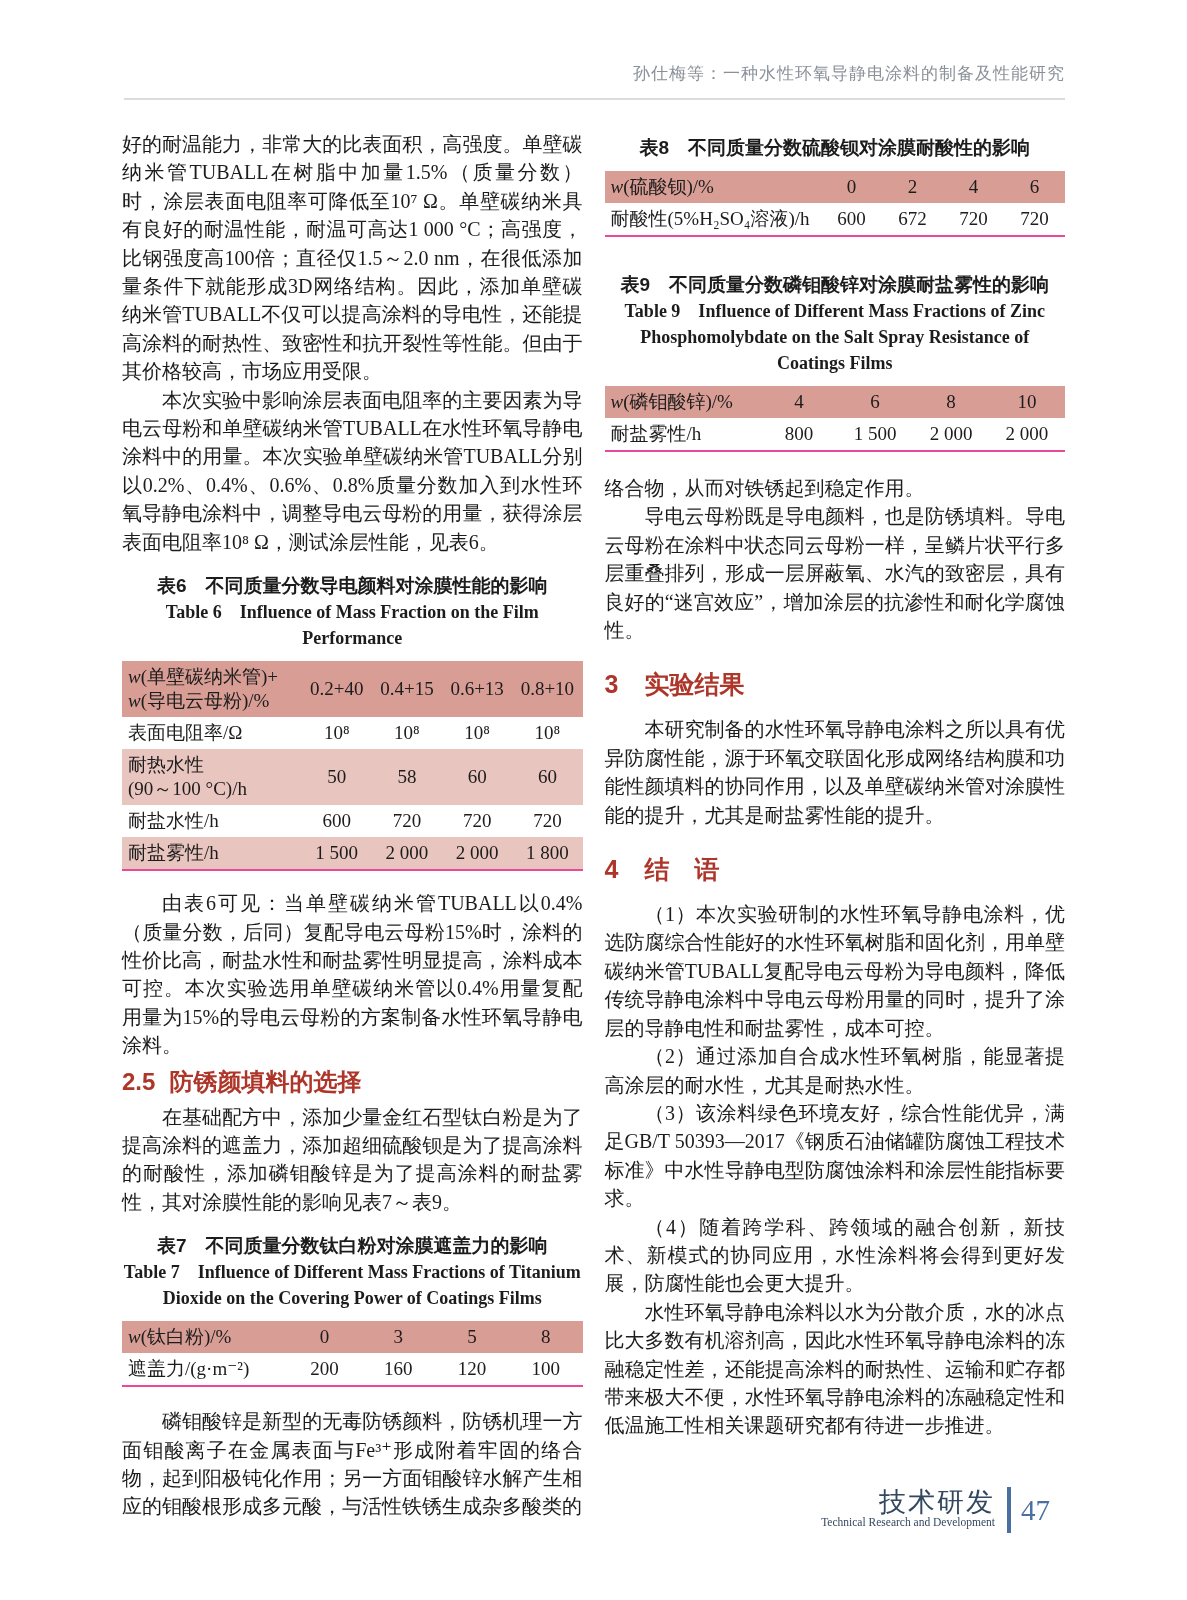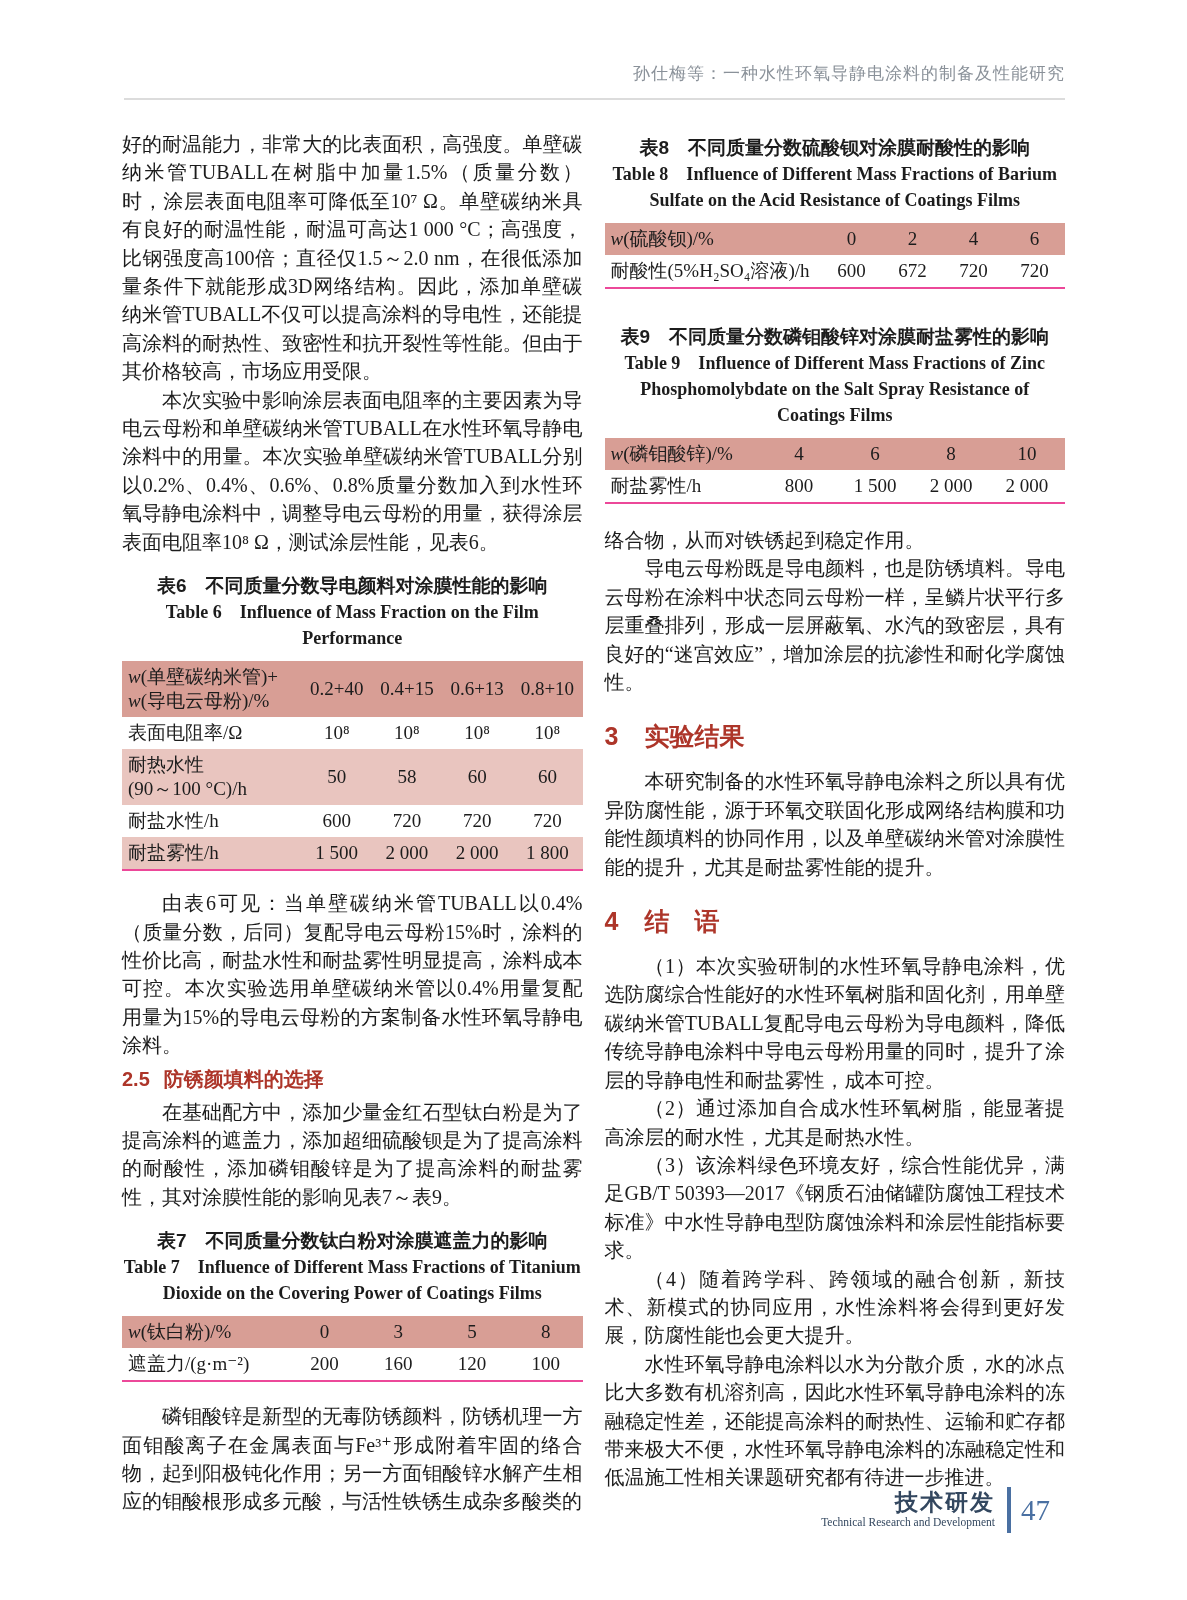--- a/index.html
+++ b/index.html
@@ -24,21 +24,21 @@
     display:flex;gap:22px;
   }
   .col{flex:1;min-width:0;}
   p.body{
     margin:0;font-size:20px;line-height:28.4px;
     text-align:justify;text-justify:inter-ideograph;
   }
   p.indent{text-indent:2em;}
   .h-sub{
     font-family:"Liberation Sans","DejaVu Sans",sans-serif;
-    font-weight:bold;color:#ad3529;font-size:20px;
+    font-weight:bold;color:#ad3529;font-size:24px;
     margin:6px 0 5px 0;
   }
   .h-sub .num{margin-right:14px;}
   .h-main{
     font-family:"Liberation Sans","DejaVu Sans",sans-serif;
     font-weight:bold;color:#ad3529;font-size:25px;
     margin:24px 0 14px 0;
   }
   .h-main .num{margin-right:26px;}
   .caption{margin:16px 0 10px 0;text-align:center;}
@@ -62,21 +62,21 @@
   .rowlite td{background:#e9c5bf;}
   .ital{font-style:italic;}
   .pre{white-space:pre-line;}
   .footer{
     position:absolute;top:1487px;right:137px;
     display:flex;align-items:center;
   }
   .footer .names{text-align:right;color:#33475f;}
   .footer .zh{
     font-family:"Liberation Sans","DejaVu Sans",sans-serif;
-    font-weight:bold;font-size:23px;line-height:24px;letter-spacing:2px;
+    font-weight:normal;font-size:27px;line-height:24px;letter-spacing:2px;
   }
   .footer .en{
     font-family:"Liberation Serif","DejaVu Serif",serif;
     font-weight:normal;font-size:11.5px;line-height:16px;
   }
   .footer .bar{width:4px;height:46px;background:#4a70a2;margin:0 10px 0 12px;}
   .footer .pagenum{
     font-family:"Liberation Serif","DejaVu Serif",serif;
     font-size:29px;color:#4a70a2;
   }
@@ -189,21 +189,20 @@
     </tbody>
       </table>
 
     <p class="body indent" style="margin-top:20px">磷钼酸锌是新型的无毒防锈颜料，防锈机理一方面钼酸离子在金属表面与Fe³⁺形成附着牢固的络合物，起到阳极钝化作用；另一方面钼酸锌水解产生相应的钼酸根形成多元酸，与活性铁锈生成杂多酸类的</p>
   </div>
 
   <div class="col">
 
     <div class="caption" style="margin-top:4px">
       <div class="zh">表8　不同质量分数硫酸钡对涂膜耐酸性的影响</div>
-      <div class="en">Table 8　Influence of Different Mass Fractions of Barium Sulfate on the Acid Resistance of Coatings Films</div>
     </div>
 
     <table class="data">
       <colgroup>
           <col style="width:47%">
           <col style="width:13.25%">
           <col style="width:13.25%">
           <col style="width:13.25%">
           <col style="width:13.25%">
         </colgroup>

